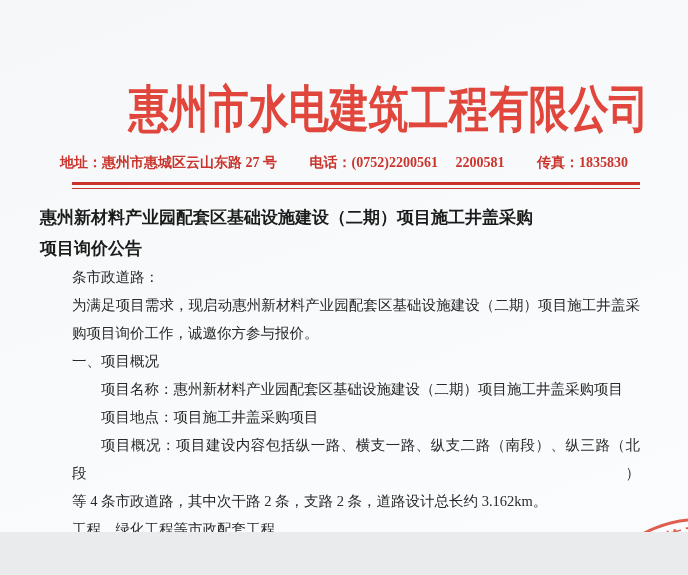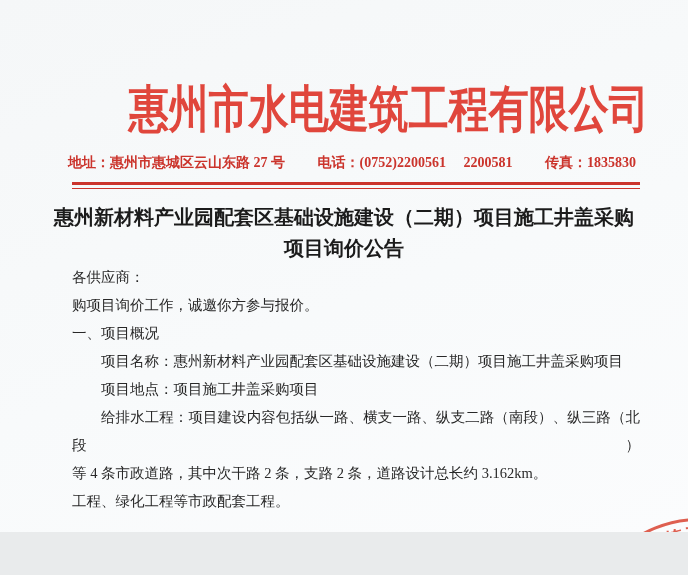--- a/index.html
+++ b/index.html
@@ -20,32 +20,32 @@
     color:var(--ink);
   }
   
   .company{
     position:absolute;top:80px;left:72px;width:568px;height:58px;
     line-height:58px;text-align:center;white-space:nowrap;
     font-size:50px;font-weight:700;color:var(--name-red);
     transform:scaleX(0.80);transform-origin:50% 50%;
   }
   .info{
-    position:absolute;top:154px;left:68px;width:568px;
+    position:absolute;top:154px;left:60px;width:568px;
     display:flex;justify-content:space-between;align-items:baseline;
     font-size:14px;font-weight:700;color:var(--rule-red);
     white-space:pre;
   }
   .rules{position:absolute;top:182px;left:72px;width:568px;}
   .rule-thick{height:3px;background:var(--rule-red);}
   .rule-thin{height:1.5px;background:var(--rule-red);margin-top:2.5px;}
   
   .title{
     position:absolute;top:202px;left:40px;width:608px;
-    text-align:center;font-size:20px;font-weight:700;line-height:31px;color:#1b1b1b;
+    text-align:left;font-size:17px;font-weight:700;line-height:31px;color:#1b1b1b;
   }
   
   .body{
     position:absolute;top:263px;left:72px;width:568px;
     font-size:14.5px;line-height:28px;color:#282828;
   }
   .line{min-height:28px;}
   .line.ind{text-indent:2em;}
   .line.fill{text-align:justify;text-align-last:justify;}
   
@@ -82,26 +82,27 @@
     <div class="rule-thick"></div>
     <div class="rule-thin"></div>
   </div>
 
   <div class="title">
     <div>惠州新材料产业园配套区基础设施建设（二期）项目施工井盖采购</div>
     <div>项目询价公告</div>
   </div>
 
   <div class="body">
-      <div class="line">各供应商：</div>
+      <div class="line">条市政道路：</div>
+      <div class="line fill">为满足项目需求，现启动惠州新材料产业园配套区基础设施建设（二期）项目施工井盖采</div>
       <div class="line">购项目询价工作，诚邀你方参与报价。</div>
       <div class="line">一、项目概况</div>
       <div class="line ind">项目名称：惠州新材料产业园配套区基础设施建设（二期）项目施工井盖采购项目</div>
       <div class="line ind">项目地点：项目施工井盖采购项目</div>
-      <div class="line ind fill">给排水工程：项目建设内容包括纵一路、横支一路、纵支二路（南段）、纵三路（北段）</div>
+      <div class="line ind fill">项目概况：项目建设内容包括纵一路、横支一路、纵支二路（南段）、纵三路（北段）</div>
       <div class="line">等 4 条市政道路，其中次干路 2 条，支路 2 条，道路设计总长约 3.162km。</div>
       <div class="line">工程、绿化工程等市政配套工程。</div>
     </div>
 
   <div class="seal">
     <div class="seal-ring"></div>
     <div class="seal-star">★</div>
 
   <span class="seal-char" style="left: -88.0604px; top: -57.1871px; transform: translate(-50%, -50%) rotate(-57deg);">市</span>
       <span class="seal-char" style="left: -75.9116px; top: -72.5427px; transform: translate(-50%, -50%) rotate(-46.3deg);">水</span>

